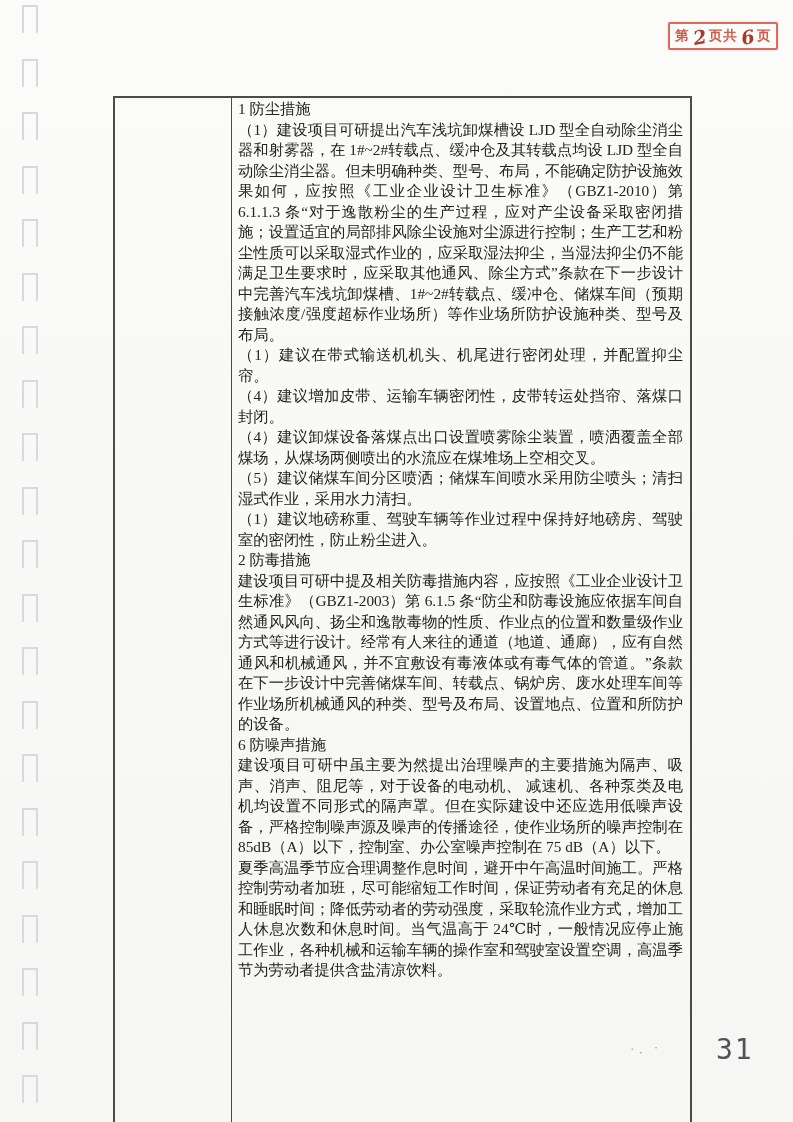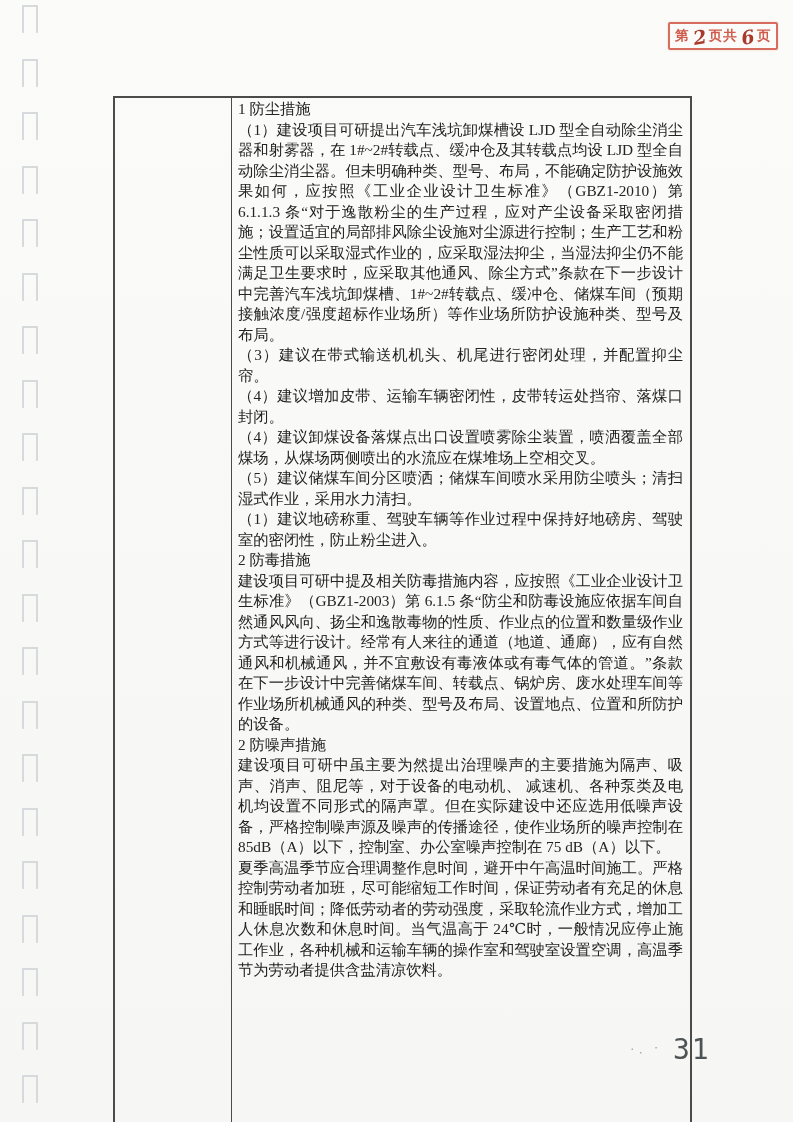--- a/index.html
+++ b/index.html
@@ -80,21 +80,21 @@
   .footer-dots {
     position: absolute;
     left: 630px; top: 1041px;
     color: #a2a7aa;
     font-size: 14px;
     letter-spacing: 4px;
     transform: rotate(-4deg);
   }
   .page-num {
     position: absolute;
-    left: 673px; top: 1033px;
+    left: 716px; top: 1033px;
     font-size: 28px;
     color: #4e5356;
     font-family: "DejaVu Sans Mono", "Liberation Mono", monospace;
     letter-spacing: 2px;
   }
 </style>
 </head>
 <body>
 
 <div class="page">
@@ -129,28 +129,28 @@
     <span class="static">页共</span>
     <span class="hand">6</span>
     <span class="static">页</span>
   </div>
 
   <div class="doc-table">
     <div class="cell-left"></div>
     <div class="cell-right">
       <p>1 防尘措施</p>
       <p>（1）建设项目可研提出汽车浅坑卸煤槽设 LJD 型全自动除尘消尘器和射雾器，在 1#~2#转载点、缓冲仓及其转载点均设 LJD 型全自动除尘消尘器。但未明确种类、型号、布局，不能确定防护设施效果如何，应按照《工业企业设计卫生标准》（GBZ1-2010）第 6.1.1.3 条“对于逸散粉尘的生产过程，应对产尘设备采取密闭措施；设置适宜的局部排风除尘设施对尘源进行控制；生产工艺和粉尘性质可以采取湿式作业的，应采取湿法抑尘，当湿法抑尘仍不能满足卫生要求时，应采取其他通风、除尘方式”条款在下一步设计中完善汽车浅坑卸煤槽、1#~2#转载点、缓冲仓、储煤车间（预期接触浓度/强度超标作业场所）等作业场所防护设施种类、型号及布局。</p>
-      <p>（3）建议在带式输送机机头、机尾进行密闭处理，并配置抑尘帘。</p>
+      <p>（1）建议在带式输送机机头、机尾进行密闭处理，并配置抑尘帘。</p>
       <p>（4）建议增加皮带、运输车辆密闭性，皮带转运处挡帘、落煤口封闭。</p>
       <p>（4）建议卸煤设备落煤点出口设置喷雾除尘装置，喷洒覆盖全部煤场，从煤场两侧喷出的水流应在煤堆场上空相交叉。</p>
       <p>（5）建议储煤车间分区喷洒；储煤车间喷水采用防尘喷头；清扫湿式作业，采用水力清扫。</p>
       <p>（1）建议地磅称重、驾驶车辆等作业过程中保持好地磅房、驾驶室的密闭性，防止粉尘进入。</p>
       <p>2 防毒措施</p>
       <p>建设项目可研中提及相关防毒措施内容，应按照《工业企业设计卫生标准》（GBZ1-2003）第 6.1.5 条“防尘和防毒设施应依据车间自然通风风向、扬尘和逸散毒物的性质、作业点的位置和数量级作业方式等进行设计。经常有人来往的通道（地道、通廊），应有自然通风和机械通风，并不宜敷设有毒液体或有毒气体的管道。”条款在下一步设计中完善储煤车间、转载点、锅炉房、废水处理车间等作业场所机械通风的种类、型号及布局、设置地点、位置和所防护的设备。</p>
-      <p>2 防噪声措施</p>
+      <p>6 防噪声措施</p>
       <p>建设项目可研中虽主要为然提出治理噪声的主要措施为隔声、吸声、消声、阻尼等，对于设备的电动机、 减速机、各种泵类及电机均设置不同形式的隔声罩。但在实际建设中还应选用低噪声设备，严格控制噪声源及噪声的传播途径，使作业场所的噪声控制在 85dB（A）以下，控制室、办公室噪声控制在 75 dB（A）以下。</p>
       <p>夏季高温季节应合理调整作息时间，避开中午高温时间施工。严格控制劳动者加班，尽可能缩短工作时间，保证劳动者有充足的休息和睡眠时间；降低劳动者的劳动强度，采取轮流作业方式，增加工人休息次数和休息时间。当气温高于 24℃时，一般情况应停止施工作业，各种机械和运输车辆的操作室和驾驶室设置空调，高温季节为劳动者提供含盐清凉饮料。</p>
 
     </div>
   </div>
 
   <div class="footer-dots">·. ·</div>
   <div class="page-num">31</div>
 
 </div>

